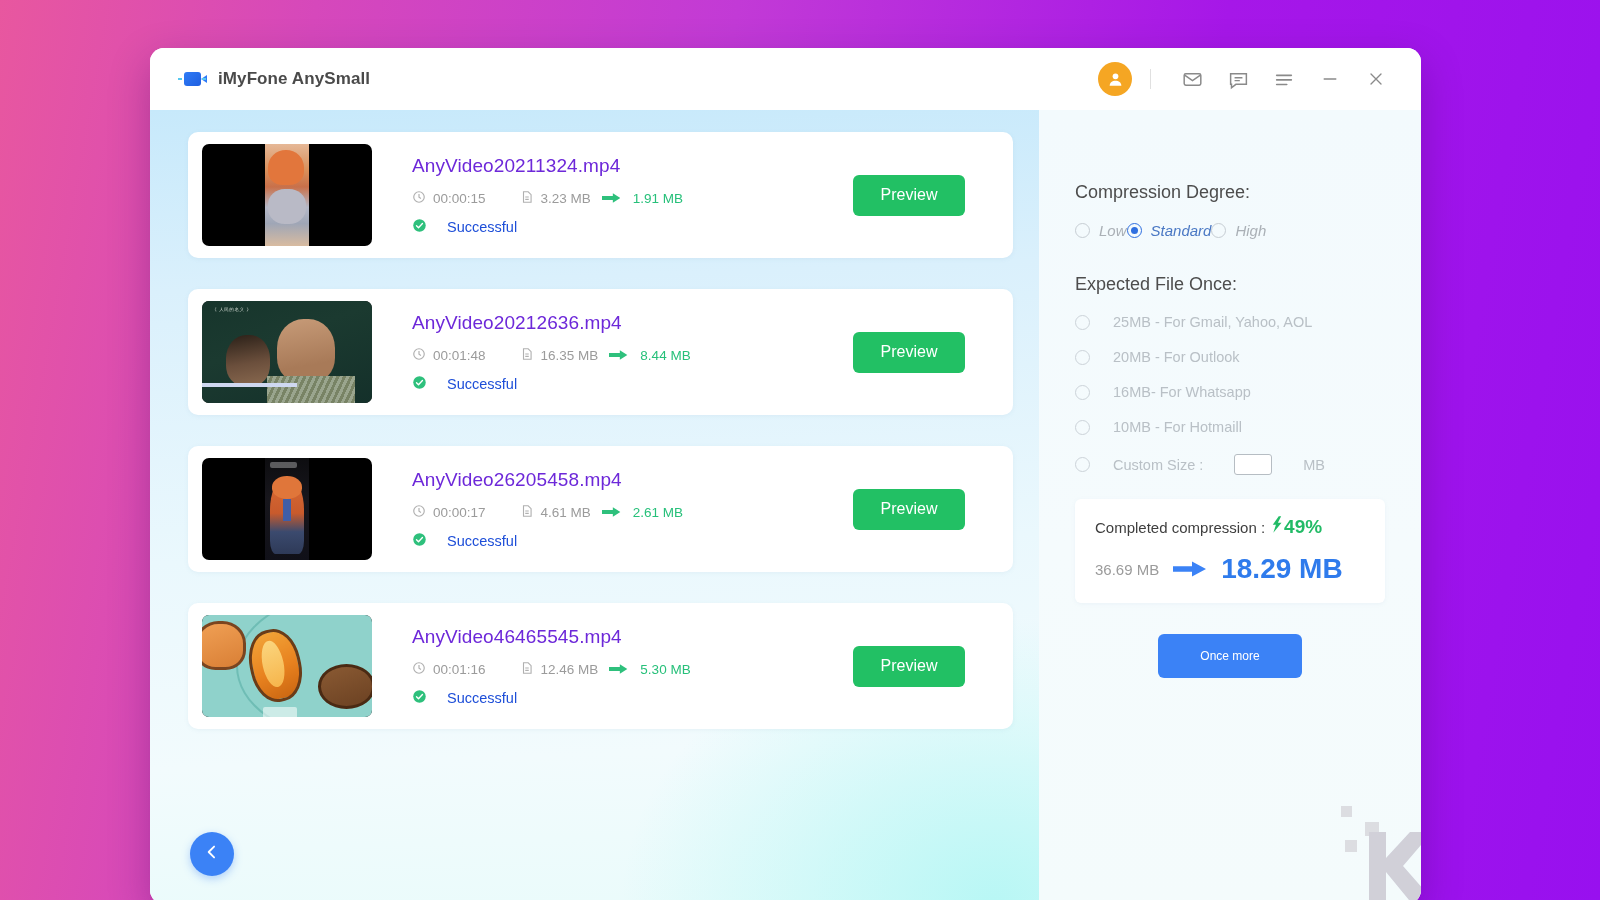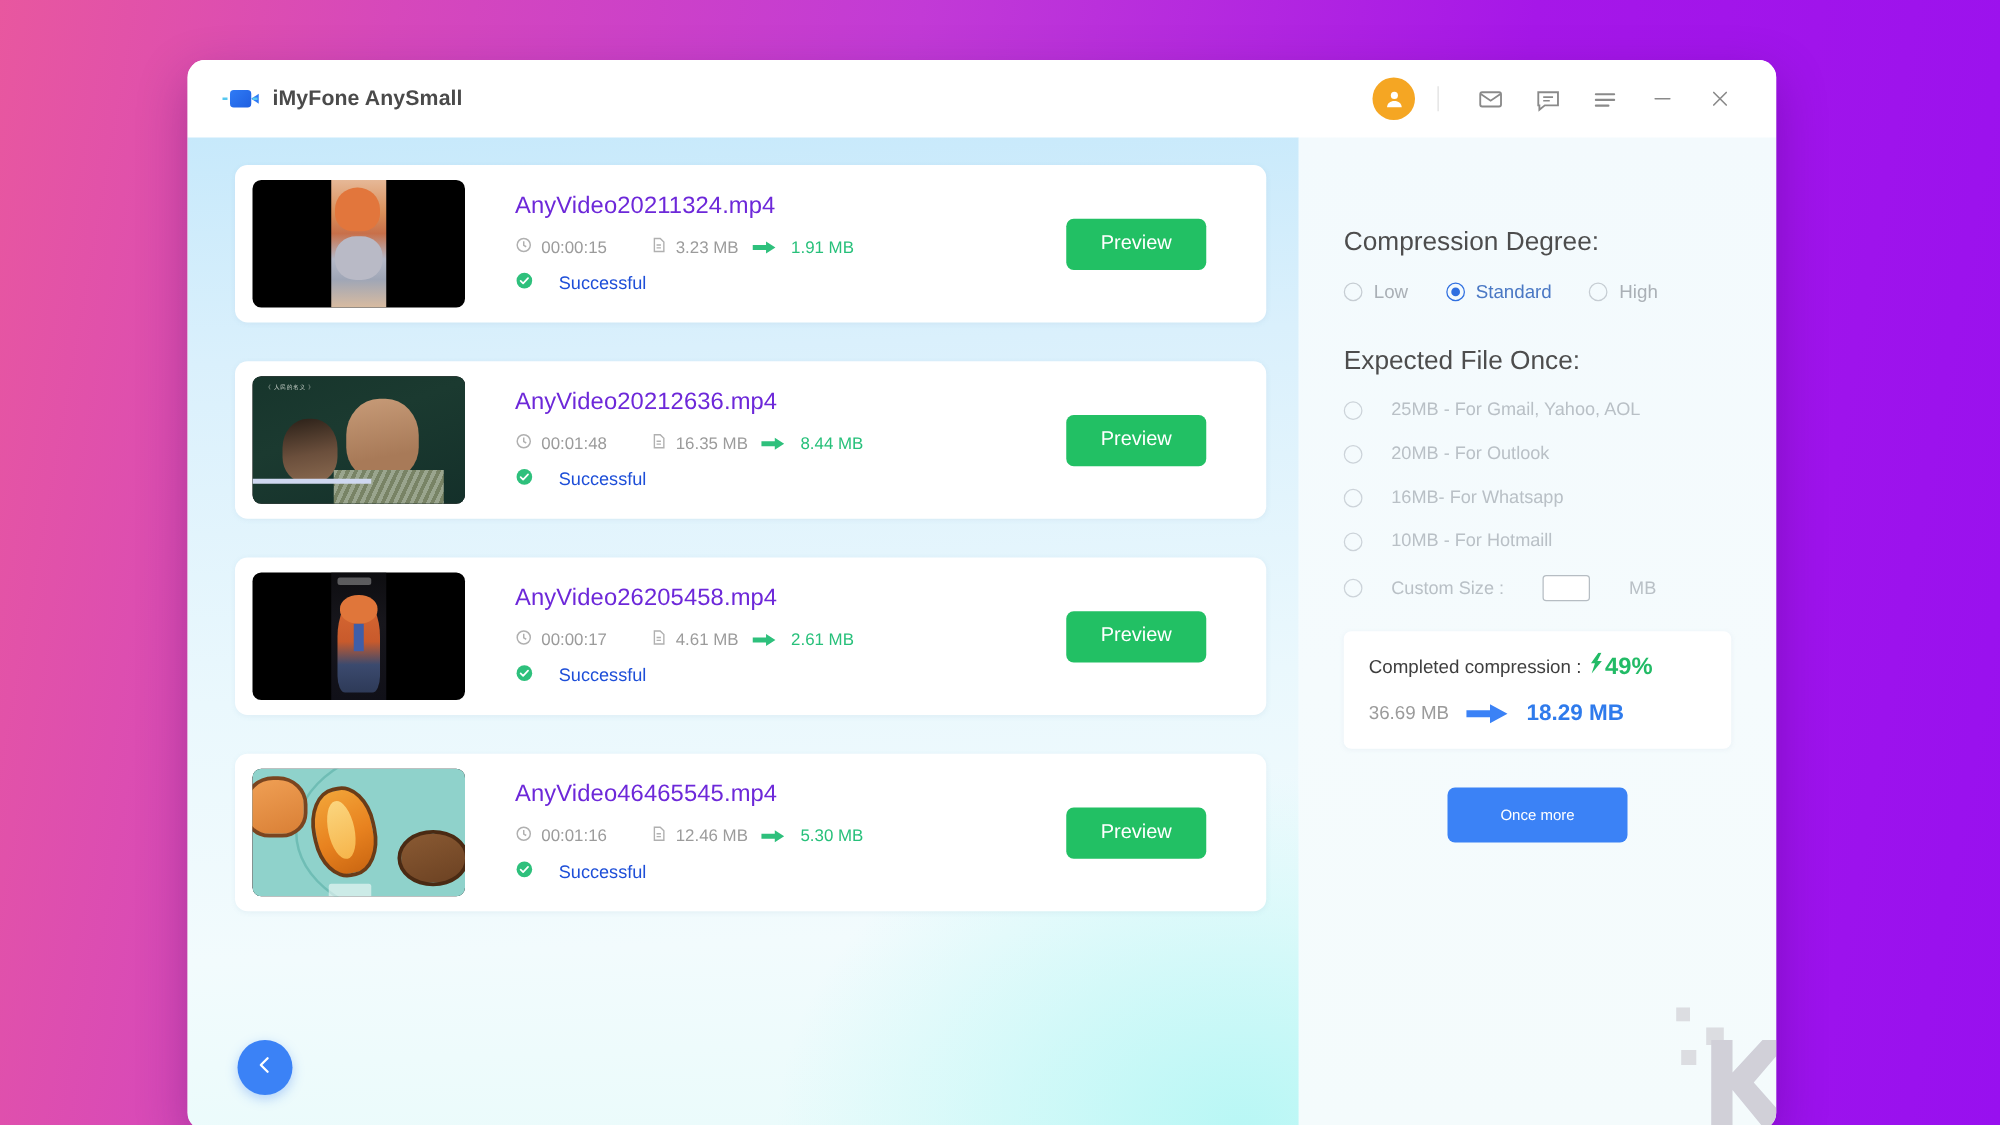--- a/index.html
+++ b/index.html
@@ -313,30 +313,30 @@
 
   
   .settings-panel {
     flex: 1 1 auto;
     background: linear-gradient(180deg, #f3fafd 0%, #f5fbfd 55%, #f4fbfc 100%);
     padding: 72px 36px 0 36px;
     position: relative;
   }
 
   .section-label {
-    font-size: 21px;
+    font-size: 18px;
     color: #4d4d4d;
     margin-bottom: 19px;
   }
 
   .radio-row {
     display: flex;
     align-items: center;
-    gap: 30px;
     margin-bottom: 35px;
+    font-style: italic;
   }
   .radio-opt {
     display: flex;
     align-items: center;
     gap: 9px;
     font-size: 15px;
     color: #aab0b6;
     cursor: pointer;
   }
   .radio-opt.selected { color: #4a78c4; }
@@ -403,21 +403,21 @@
   }
   .result-line2 {
     display: flex;
     align-items: center;
     font-size: 15px;
     color: #9b9b9b;
   }
   .big-arrow { margin: 0 14px; display: flex; align-items: center; }
   .size-final {
     color: #2f7bec;
-    font-size: 18px;
+    font-size: 28px;
     font-weight: bold;
   }
 
   .once-more-btn {
     display: block;
     margin: 31px auto 0 auto;
     width: 144px; height: 44px;
     border-radius: 6px;
     background: #3b82f6;
     color: #ffffff;

